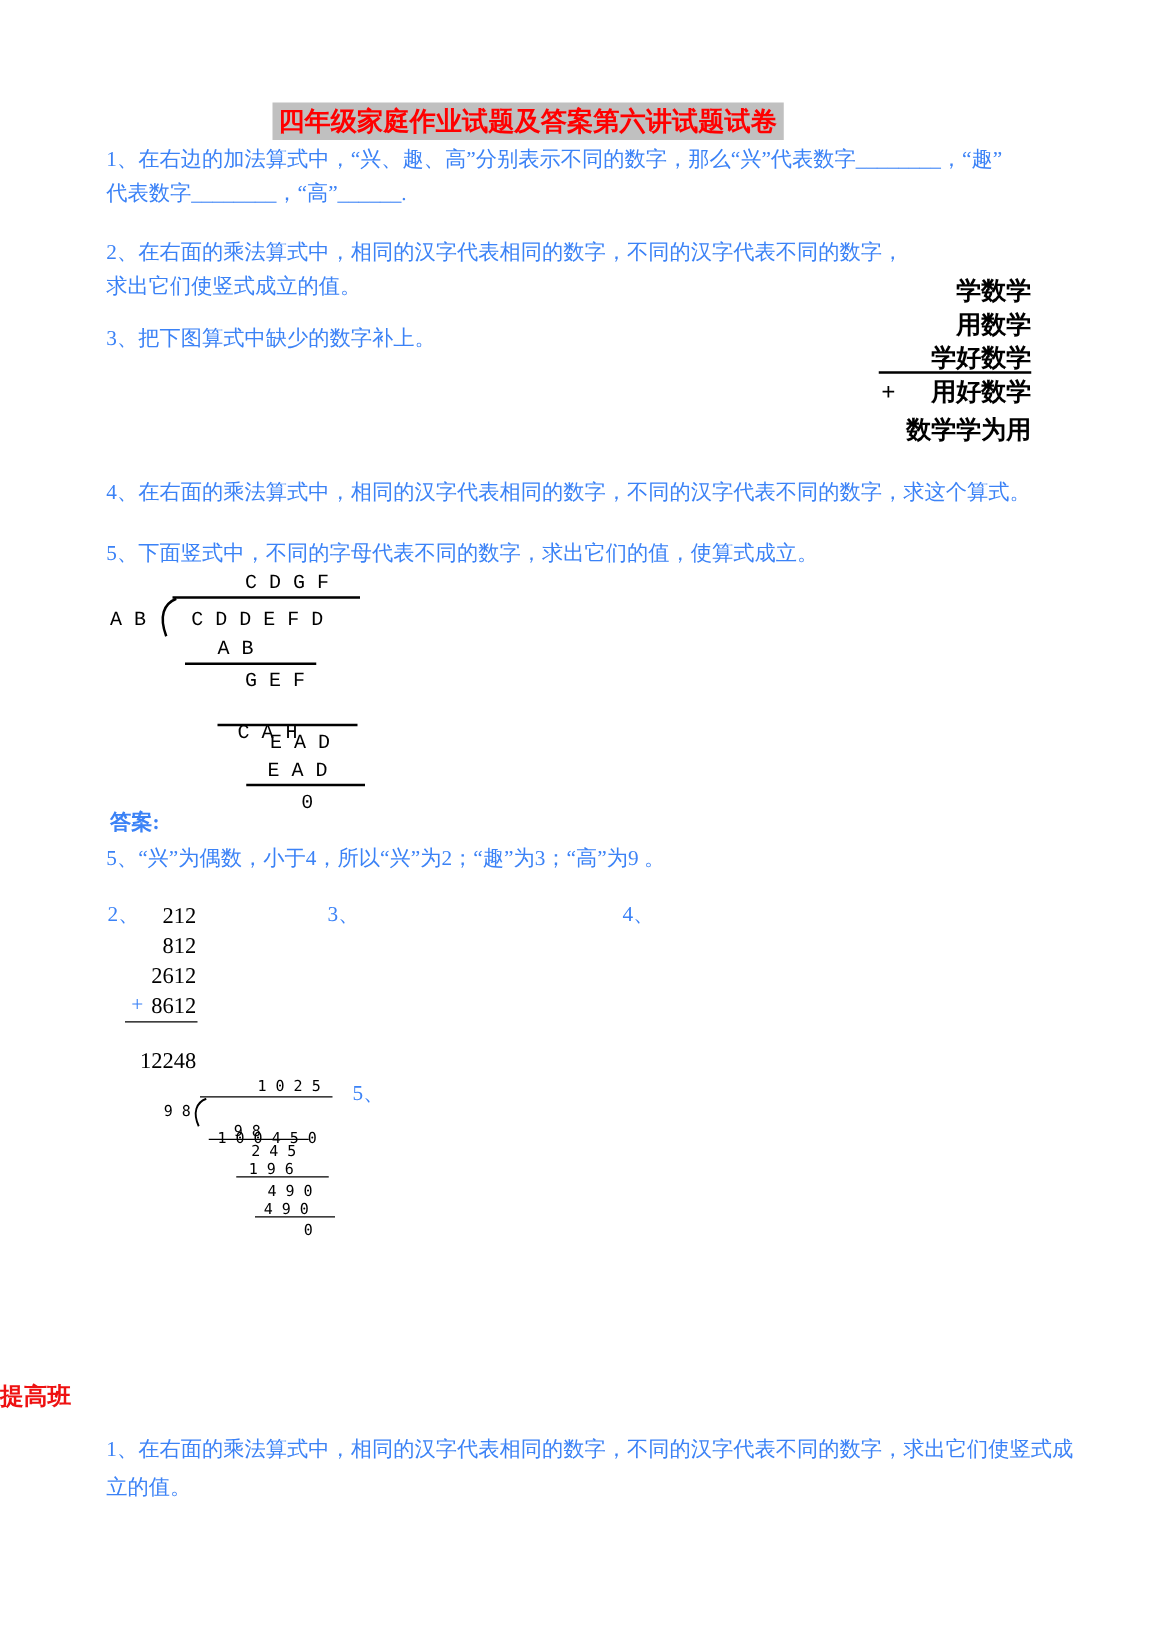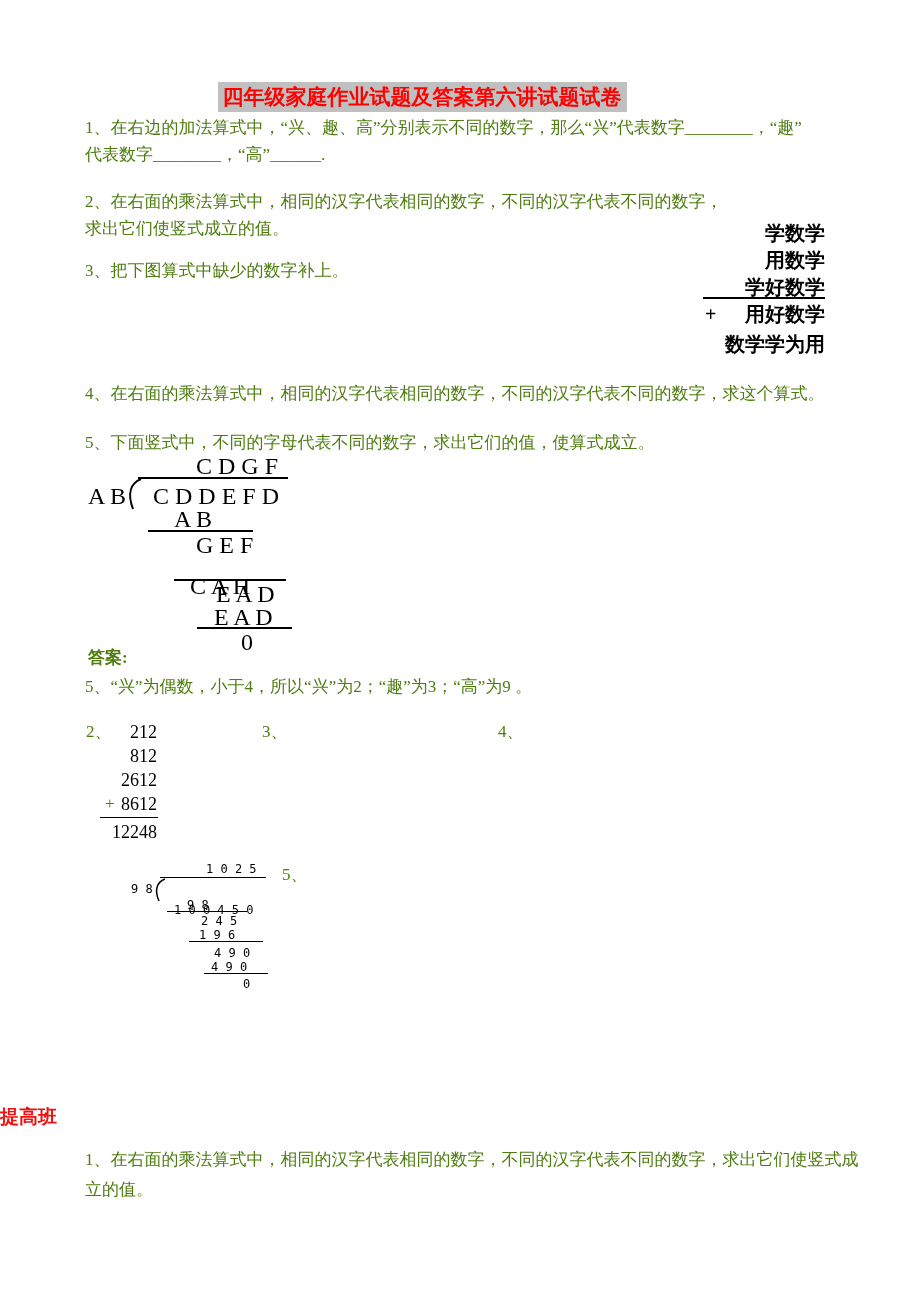--- a/index.html
+++ b/index.html
@@ -2,30 +2,30 @@
 <html><head>
 <meta charset="utf-8">
 <style>
   html,body{margin:0;padding:0;}
   body{
     width:920px;height:1302px;position:relative;background:#ffffff;
     font-family:"Liberation Serif","DejaVu Serif",serif;color:#000;
     overflow:hidden;
   }
   .abs{position:absolute;white-space:nowrap;}
-  .body-text{font-size:17px;line-height:22px;color:#4d7c0f;}
+  .body-text{font-size:17px;line-height:22px;color:#3b82f6;}
   .title-wrap{position:absolute;left:0;top:82px;width:844px;text-align:center;}
   .title-span{display:inline-block;font-size:21px;font-weight:bold;padding:1px 5px;}
   .hanzi-col{position:absolute;left:703px;top:193px;width:122px;text-align:right;
     font-weight:bold;font-size:20px;line-height:27px;margin-top:27px;}
   .hanzi-row{height:27px;}
   .plus-row{position:relative;}
   .plus-sign{position:absolute;left:2px;top:0;font-weight:bold;}
   .rule{position:absolute;height:0;border-top:2px solid #000;}
-  .mono-lg{font-family:Liberation Serif, serif;font-size:24px;line-height:24px;}
+  .mono-lg{font-family:Liberation Mono, monospace;font-size:16px;line-height:24px;}
   .mono-sm{font-family:"DejaVu Sans Mono","Liberation Mono",monospace;font-size:12px;line-height:16px;}
   .num-col{position:absolute;left:97px;top:720px;width:60px;text-align:right;
     font-size:18px;line-height:24px;}
   .num-col div{height:24px;}
   .red-heading{position:absolute;left:0;top:1104px;width:920px;text-align:left;
     font-size:19px;font-weight:bold;}
   .bold{font-weight:bold;}
 </style>
 </head>
 <body>
@@ -82,21 +82,21 @@
 
 <div class="abs body-text" style="left:86px;top:721px;">2、</div>
 <div class="abs body-text" style="left:262px;top:721px;">3、</div>
 <div class="abs body-text" style="left:498px;top:721px;">4、</div>
 
 <div class="num-col">
   <div>212</div>
   <div>812</div>
   <div>2612</div>
   <div>8612</div>
-  <div style="padding-top:4px;">12248</div>
+  <div style="padding-top:4px;margin-top:16px;">12248</div>
 </div>
 <div class="abs body-text" style="left:105px;top:793px;">+</div>
 <div class="rule" style="left:100px;top:817px;width:58px;border-top-width:1.5px;"></div>
 
 <div>
   <div class="abs mono-sm" style="left:206px;top:861px;">1 0 2 5</div>
   <div class="abs body-text" style="left:282px;top:864px;">5、</div>
   <div class="rule" style="left:160px;top:877px;width:106px;border-top-width:1.5px;"></div>
   <div class="abs mono-sm" style="left:131px;top:881px;">9 8</div>
   <svg class="abs" style="left:150px;top:878px;" width="16" height="24">

